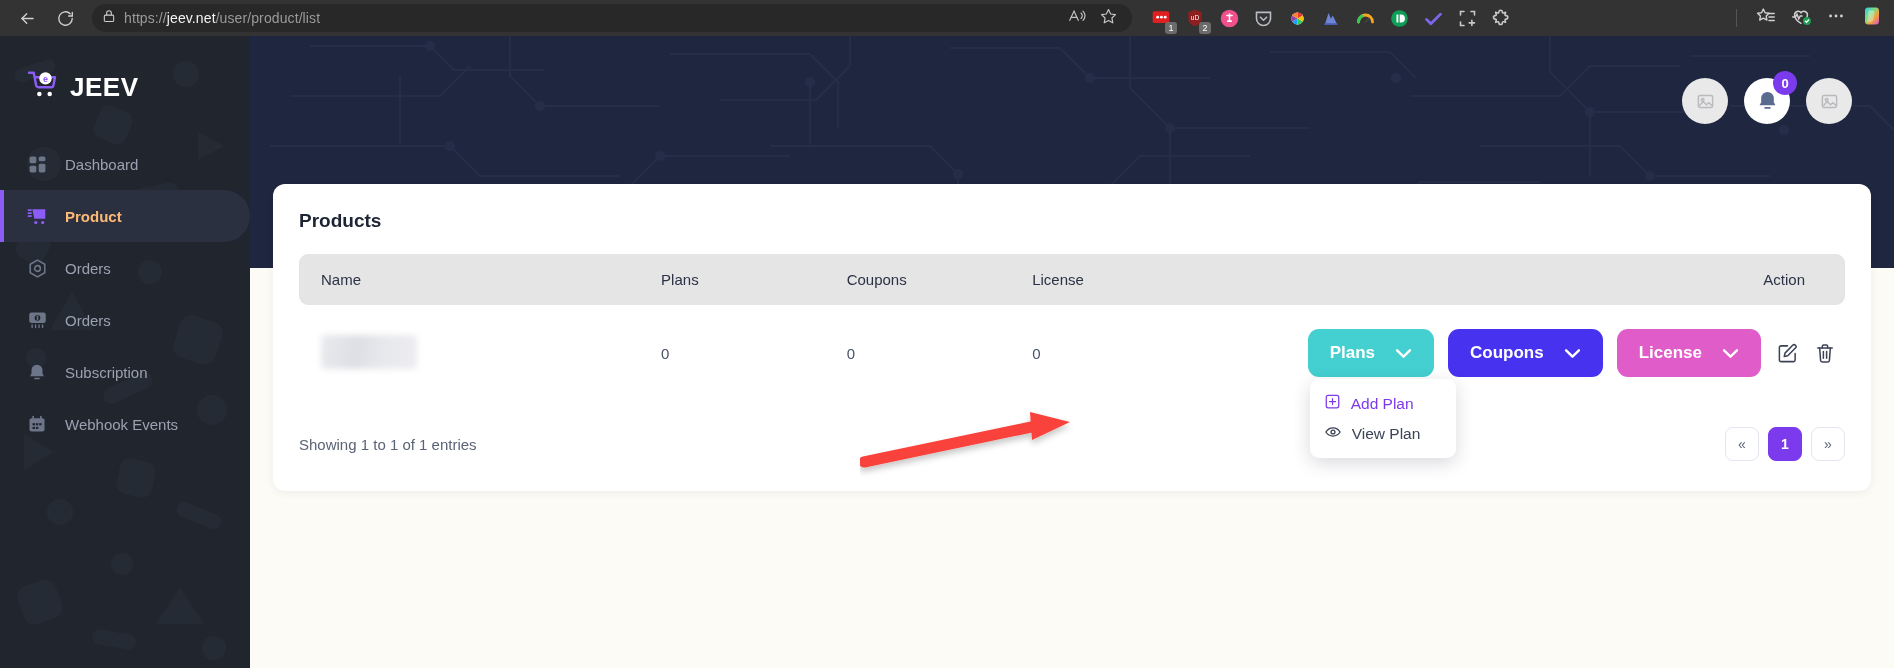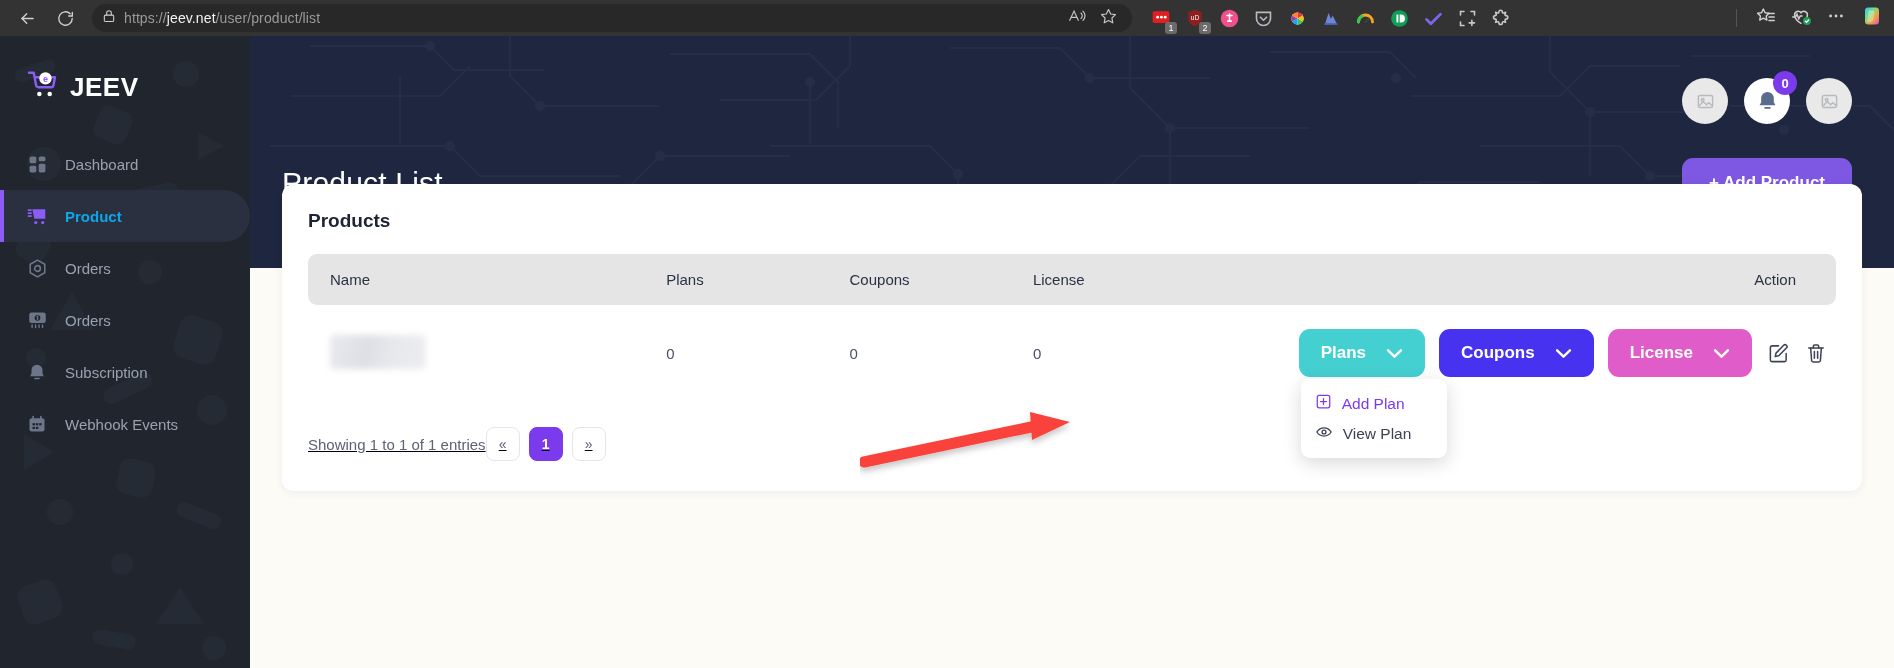--- a/index.html
+++ b/index.html
@@ -51,21 +51,21 @@
     padding: 24px 0 0 26px; height: 78px;
   }
   .brand-text { color: #ffffff; font-size: 26px; font-weight: 700; letter-spacing: .5px; }
   .nav { position: relative; margin-top: 24px; }
   .nav-item {
     display: flex; align-items: center; gap: 17px; height: 52px; padding-left: 26px;
     color: #9aa2b1; font-size: 15px; position: relative;
   }
   .nav-item .nav-ico { width: 22px; height: 22px; display: flex; align-items: center; justify-content: center; flex: 0 0 22px; }
   .nav-item.active {
-    background: #2a3040; color: #0ea5e9; font-weight: 700;
+    background: #2a3040; color: #fdba74; font-weight: 700;
     border-top-right-radius: 26px; border-bottom-right-radius: 26px;
   }
   .nav-item.active::before {
     content: ""; position: absolute; left: 0; top: 0; bottom: 0; width: 4px; background: #8b5cf6;
   }
 
   
   .main { flex: 1; background: #fdfbf5; display: flex; flex-direction: column; min-width: 0; }
   .topbar {
     height: 232px; background: #1f2740; position: relative; overflow: hidden; flex: 0 0 232px;
@@ -88,21 +88,21 @@
     position: absolute; left: 32px; right: 42px; top: 122px;
     display: flex; align-items: center; justify-content: space-between;
   }
   .page-title { color: #ffffff; font-size: 30px; font-weight: 400; letter-spacing: .2px; }
   .add-product {
     background: #7e57e3; color: #fff; border: none; border-radius: 11px;
     font-size: 17px; font-weight: 700; padding: 15px 27px; font-family: "Liberation Sans", sans-serif;
   }
 
   
-  .card-wrap { padding: 0 32px; margin-top: -84px; position: relative; z-index: 5; }
+  .card-wrap { padding: 0 23px; margin-top: -84px; position: relative; z-index: 5; }
   .card {
     background: #ffffff; border-radius: 12px; padding: 26px 26px 30px 26px;
     box-shadow: 0 2px 10px rgba(20,20,40,.06);
   }
   .card-title { font-size: 19px; font-weight: 700; color: #1d2433; margin-bottom: 22px; }
 
   table.products { width: 100%; border-collapse: collapse; table-layout: fixed; }
   table.products thead th {
     background: #e5e5e5; font-size: 15px; color: #2b3245; font-weight: 400;
     text-align: left; padding: 17px 0 17px 22px; white-space: nowrap;
@@ -134,21 +134,21 @@
     z-index: 30;
   }
   .dd-item {
     display: flex; align-items: center; gap: 11px; padding: 6px 15px;
     font-size: 15.5px; color: #3c4356; white-space: nowrap;
   }
   .dd-item.hl { color: #7c3aed; font-weight: 400; }
 
   
   .table-foot {
-    display: flex; align-items: center; margin-top: 26px; text-decoration: underline;
+    display: flex; align-items: center; justify-content: space-between; margin-top: 26px;
   }
   .entries { font-size: 15px; color: #5b6376; }
   .pager { display: flex; align-items: center; gap: 9px; }
   .pg {
     min-width: 34px; height: 34px; border-radius: 8px; border: 1px solid #e4e6ee; background: #fff;
     display: flex; align-items: center; justify-content: center; font-size: 14px; color: #5b6376;
     font-family: "Liberation Sans", sans-serif; padding: 0 9px;
   }
   .pg.active { background: #7c3aed; border-color: #7c3aed; color: #fff; font-weight: 700; }
 
@@ -513,24 +513,20 @@
         </div>
         <div class="circ-btn">
           <svg width="19" height="19" viewBox="0 0 24 24" fill="none" stroke="#b9babd" stroke-width="1.8">
               <rect x="3" y="4.5" width="18" height="15" rx="2"></rect>
               <circle cx="8.4" cy="10" r="1.7"></circle>
               <path d="M4.2 17.4l5-5.4 4 4 3-2.6 4.4 4"></path>
             </svg>
         </div>
       </div>
 
-      <div class="page-head">
-        <h1 class="page-title">Product List</h1>
-        <button class="add-product">+ Add Product</button>
-      </div>
     </div>
 
     <div class="card-wrap">
       <div class="card">
         <div class="card-title">Products</div>
 
         <table class="products">
           <thead>
             <tr>
               <th style="width:22%">Name</th>

